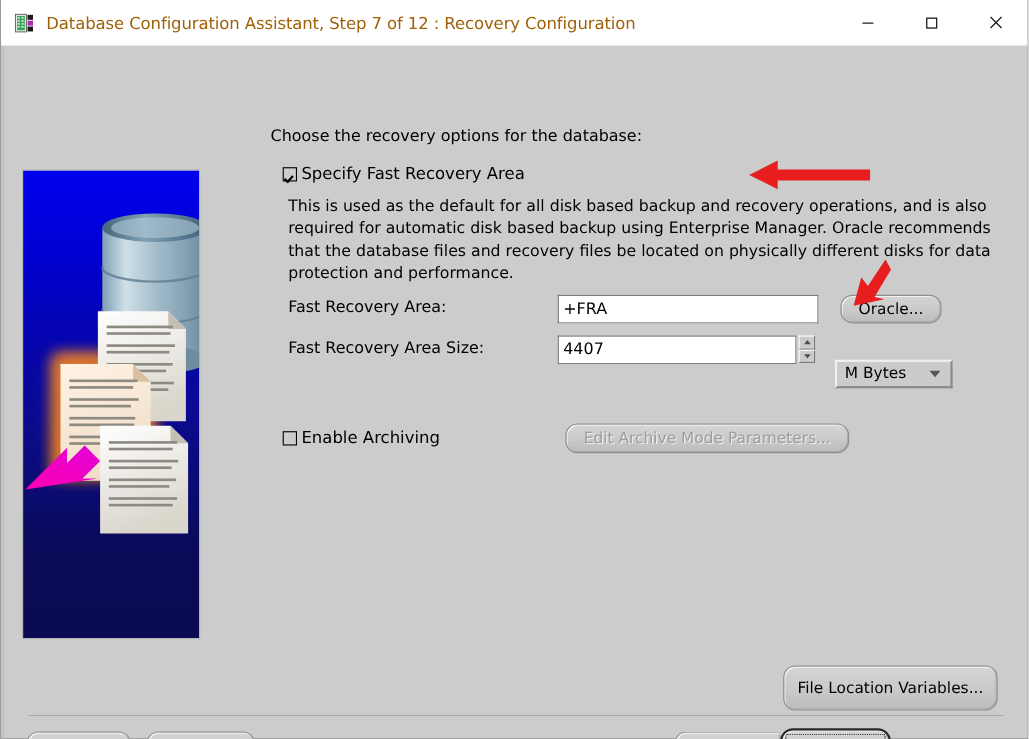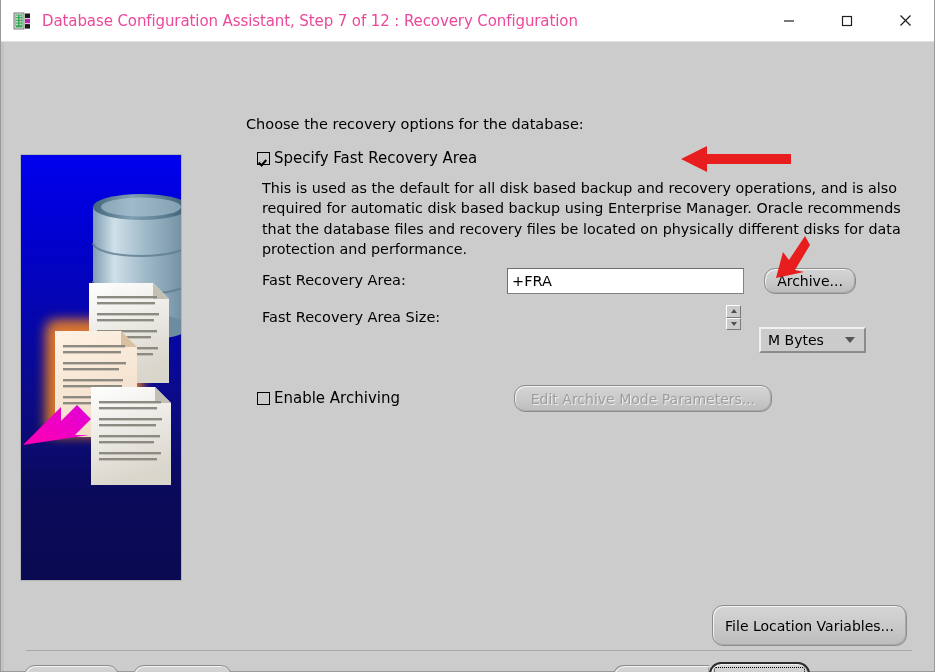--- a/index.html
+++ b/index.html
@@ -37,21 +37,21 @@
   .title-icon {
     width: 20px;
     height: 20px;
     margin-left: 12px;
     margin-right: 9px;
     position: relative;
     flex: none;
   }
   .title-text {
     font-size: 15px;
-    color: #ec4899;
+    color: #a16207;
     font-family: "DejaVu Sans", "Liberation Sans", sans-serif;
     letter-spacing: -0.1px;
     white-space: nowrap;
   }
   .win-controls {
     position: absolute;
     right: 0;
     top: 0;
     height: 41px;
     display: flex;
@@ -456,23 +456,24 @@
 
       <div class="chk-row chk-specify">
         <div class="checkbox checked"></div>
         <div class="chk-label">Specify Fast Recovery Area</div>
       </div>
 
       <div class="desc">This is used as the default for all disk based backup and recovery operations, and is also required for automatic disk based backup using Enterprise Manager. Oracle recommends that the database files and recovery files be located on physically different disks for data protection and performance.</div>
 
       <div class="field-label lbl-fra">Fast Recovery Area:</div>
       <div class="textfield tf-fra">+FRA</div>
-      <div class="rbtn btn-browse">Archive...</div>
+      <div class="rbtn btn-browse">Oracle...</div>
 
       <div class="field-label lbl-fras">Fast Recovery Area Size:</div>
+      <div class="textfield tf-size">4407</div>
       <div class="spinner">
         <div class="spin-btn">
             <span class="tri-up"></span>
           </div>
         <div class="spin-btn">
             <span class="tri-dn"></span>
           </div>
       </div>
       <div class="combo">
         <span>M Bytes</span>

